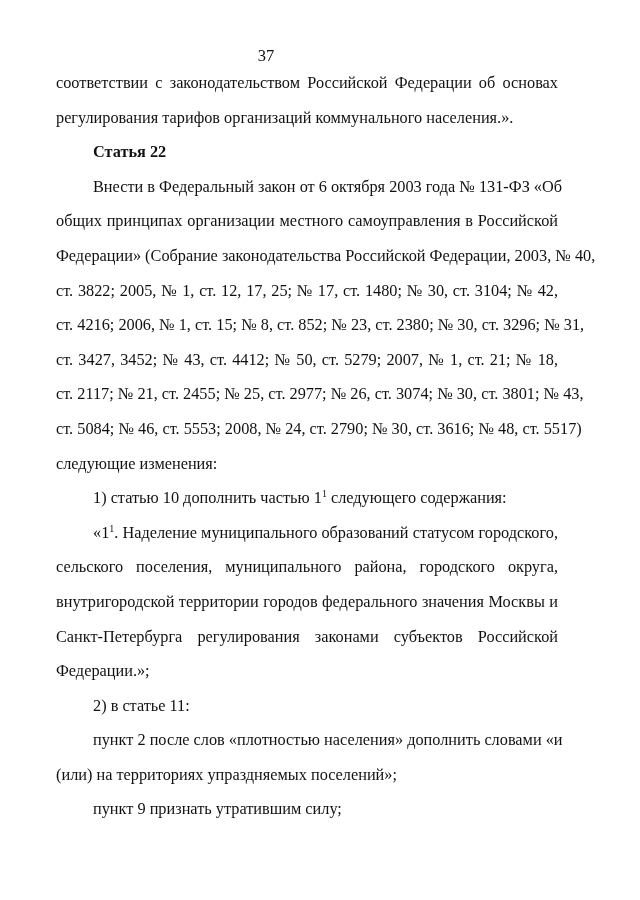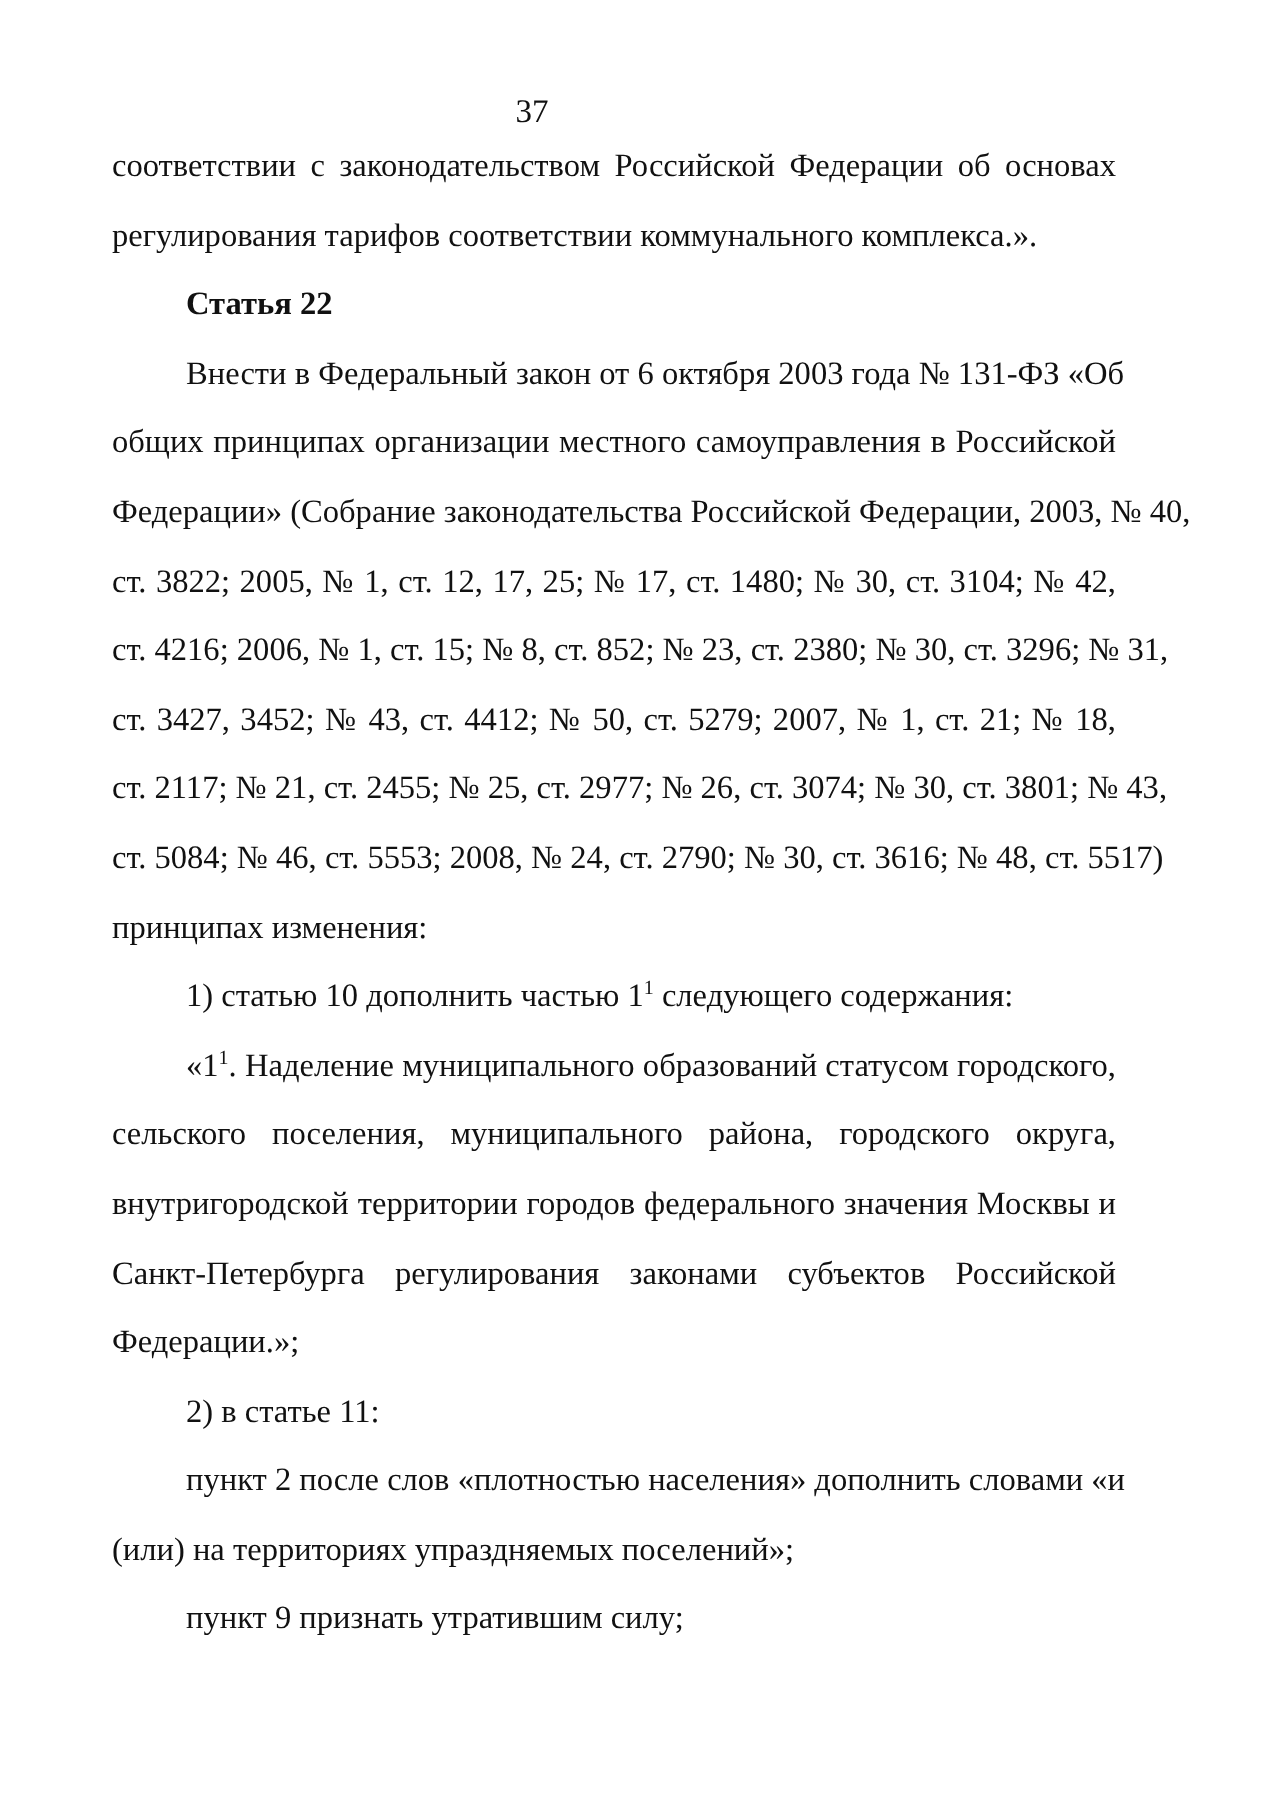--- a/index.html
+++ b/index.html
@@ -13,31 +13,31 @@
   .bold { font-weight: bold; }
   sup { font-size: 10px; line-height: 0; vertical-align: 6px; }
 </style>
 </head>
 <body>
 
 <div class="page-num">37</div>
 
 <div class="content">
   <div class="line just">соответствии с законодательством Российской Федерации об основах</div>
-  <div class="line">регулирования тарифов соответствии коммунального комплекса.».</div>
+  <div class="line">регулирования тарифов организаций коммунального населения.».</div>
   <div class="line indent bold">Статья 22</div>
   <div class="line just indent">Внести в Федеральный закон от 6 октября 2003 года № 131-ФЗ «Об</div>
   <div class="line just">общих принципах организации местного самоуправления в Российской</div>
   <div class="line just">Федерации» (Собрание законодательства Российской Федерации, 2003, № 40,</div>
   <div class="line just">ст. 3822; 2005, № 1, ст. 12, 17, 25; № 17, ст. 1480; № 30, ст. 3104; № 42,</div>
   <div class="line just">ст. 4216; 2006, № 1, ст. 15; № 8, ст. 852; № 23, ст. 2380; № 30, ст. 3296; № 31,</div>
   <div class="line just">ст. 3427, 3452; № 43, ст. 4412; № 50, ст. 5279; 2007, № 1, ст. 21; № 18,</div>
   <div class="line just">ст. 2117; № 21, ст. 2455; № 25, ст. 2977; № 26, ст. 3074; № 30, ст. 3801; № 43,</div>
   <div class="line just">ст. 5084; № 46, ст. 5553; 2008, № 24, ст. 2790; № 30, ст. 3616; № 48, ст. 5517)</div>
-  <div class="line">принципах изменения:</div>
+  <div class="line">следующие изменения:</div>
   <div class="line indent"><span>1) статью 10 дополнить частью 1</span><sup>1</sup><span> следующего содержания:</span></div>
   <div class="line just indent"><span>«1</span><sup>1</sup><span>. Наделение муниципального образований статусом городского,</span></div>
   <div class="line just">сельского поселения, муниципального района, городского округа,</div>
   <div class="line just">внутригородской территории городов федерального значения Москвы и</div>
   <div class="line just">Санкт-Петербурга регулирования законами субъектов Российской</div>
   <div class="line">Федерации.»;</div>
   <div class="line indent">2) в статье 11:</div>
   <div class="line just indent">пункт 2 после слов «плотностью населения» дополнить словами «и</div>
   <div class="line">(или) на территориях упраздняемых поселений»;</div>
   <div class="line indent">пункт 9 признать утратившим силу;</div>

